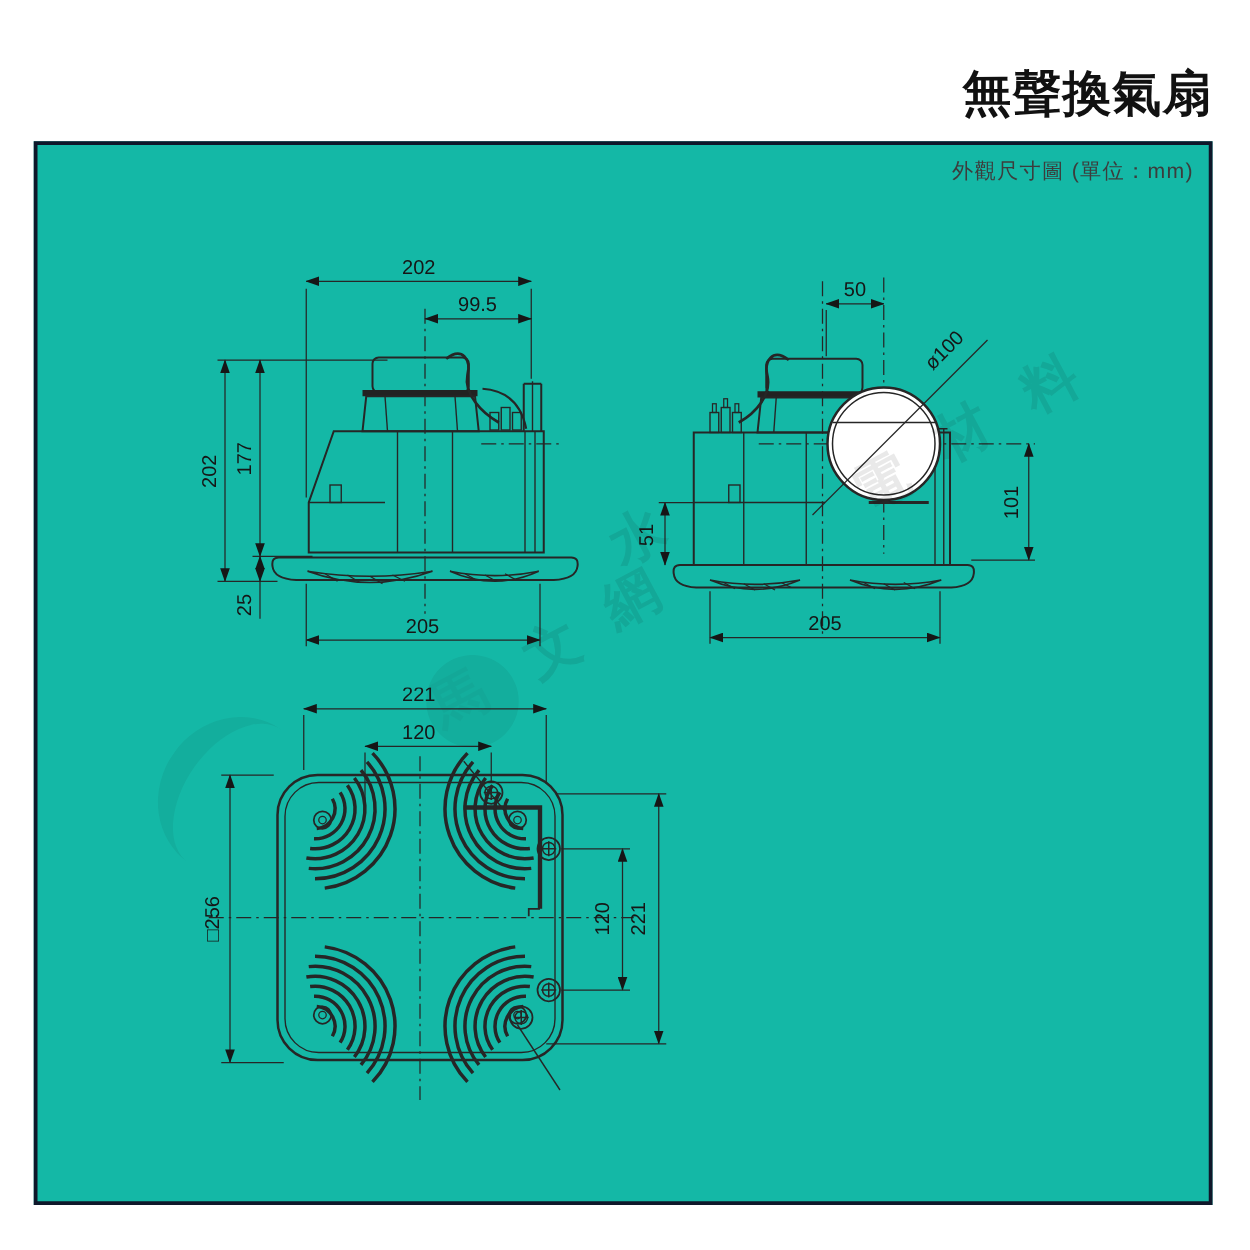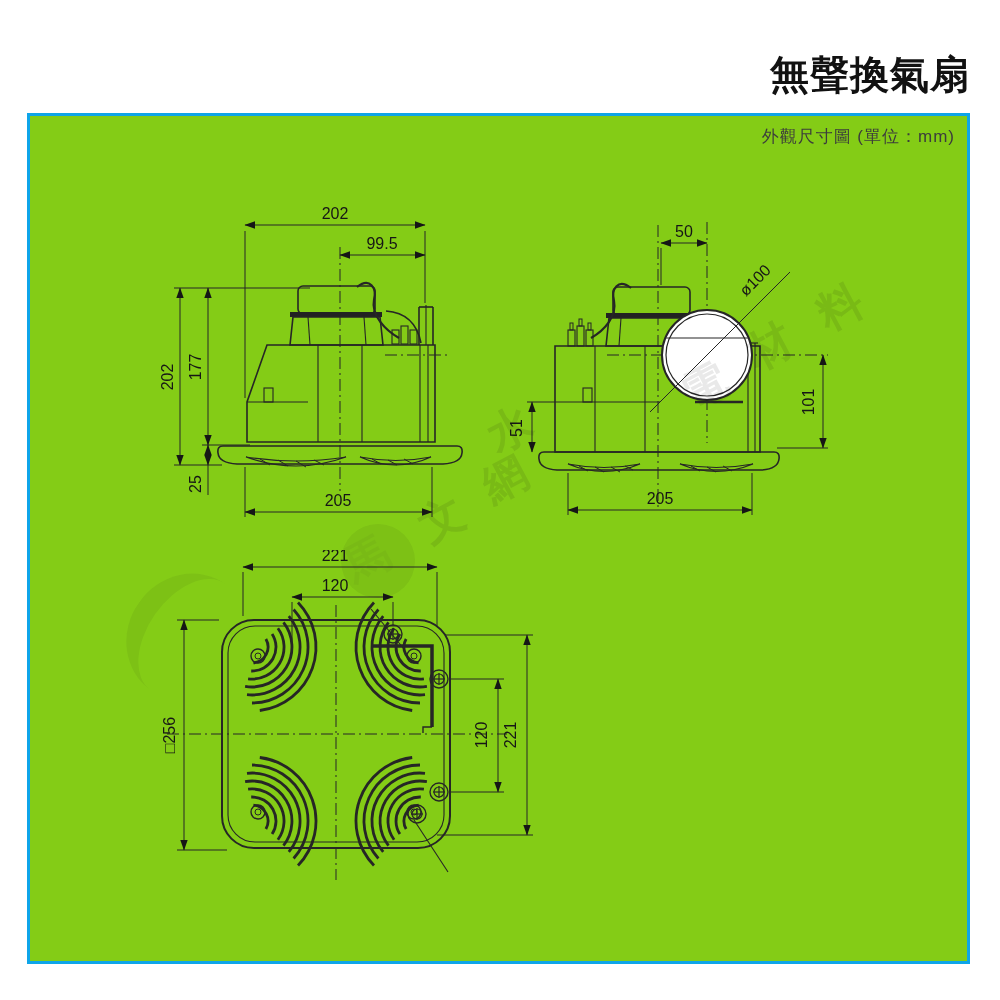--- a/index.html
+++ b/index.html
@@ -2,21 +2,21 @@
 <html><head>
 <meta charset="utf-8">
 <style>
   html,body{margin:0;padding:0;background:#ffffff;}
   body{width:1000px;height:1000px;position:relative;font-family:"Liberation Sans",sans-serif;overflow:hidden;}
 
   .title-block{position:absolute;top:48px;right:30px;display:flex;align-items:baseline;gap:12px;}
   .title-main{font-size:39px;font-weight:bold;color:#111;letter-spacing:1px;}
   .title-model{font-size:29px;font-weight:bold;color:#111;}
 
-  .frame{position:absolute;left:27px;top:113px;width:937px;height:845px;border:3px solid #0ea5e9;background:#84cc16;}
+  .frame{position:absolute;left:27px;top:113px;width:937px;height:845px;border:3px solid #0f172a;background:#14b8a6;}
   .caption{position:absolute;top:9px;right:12px;font-size:17px;color:#3c3c3c;letter-spacing:1px;}
 
   .drawing{position:absolute;}
   svg text{font-family:"Liberation Sans",sans-serif;font-size:16px;fill:#161616;}
 
   
   .wm{position:absolute;inset:0;pointer-events:none;mix-blend-mode:multiply;z-index:50;}
   .wm-char{position:absolute;font-size:44px;font-weight:bold;color:#e9e9e9;transform:rotate(-28deg);}
   .wm-circle{position:absolute;left:341px;top:524px;width:74px;height:74px;border-radius:50%;background:#f1f1f1;}
   .wm-swoosh{position:absolute;left:128px;top:572px;width:100px;height:130px;border-left:20px solid #f2f2f2;border-radius:50%;transform:rotate(35deg);}

